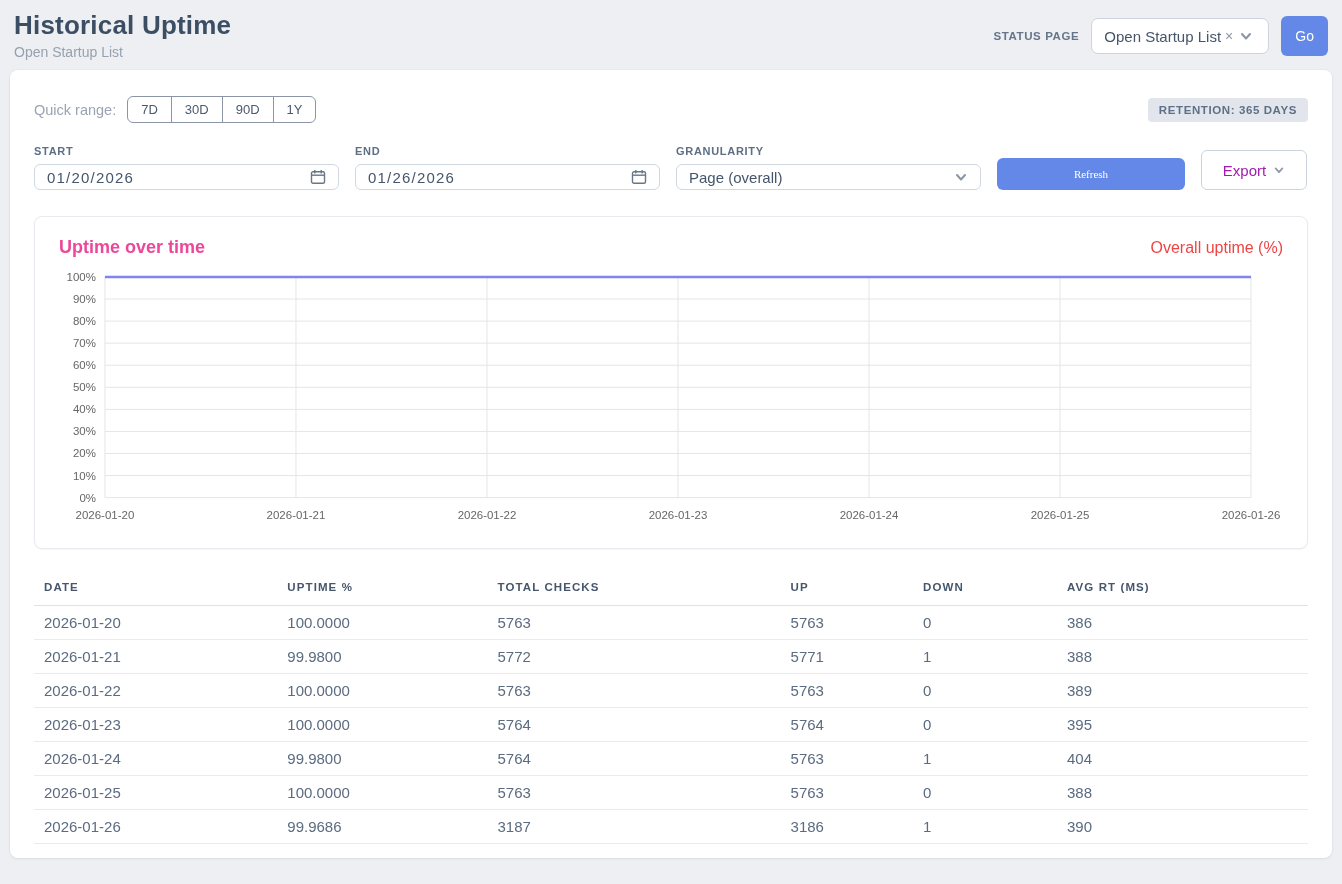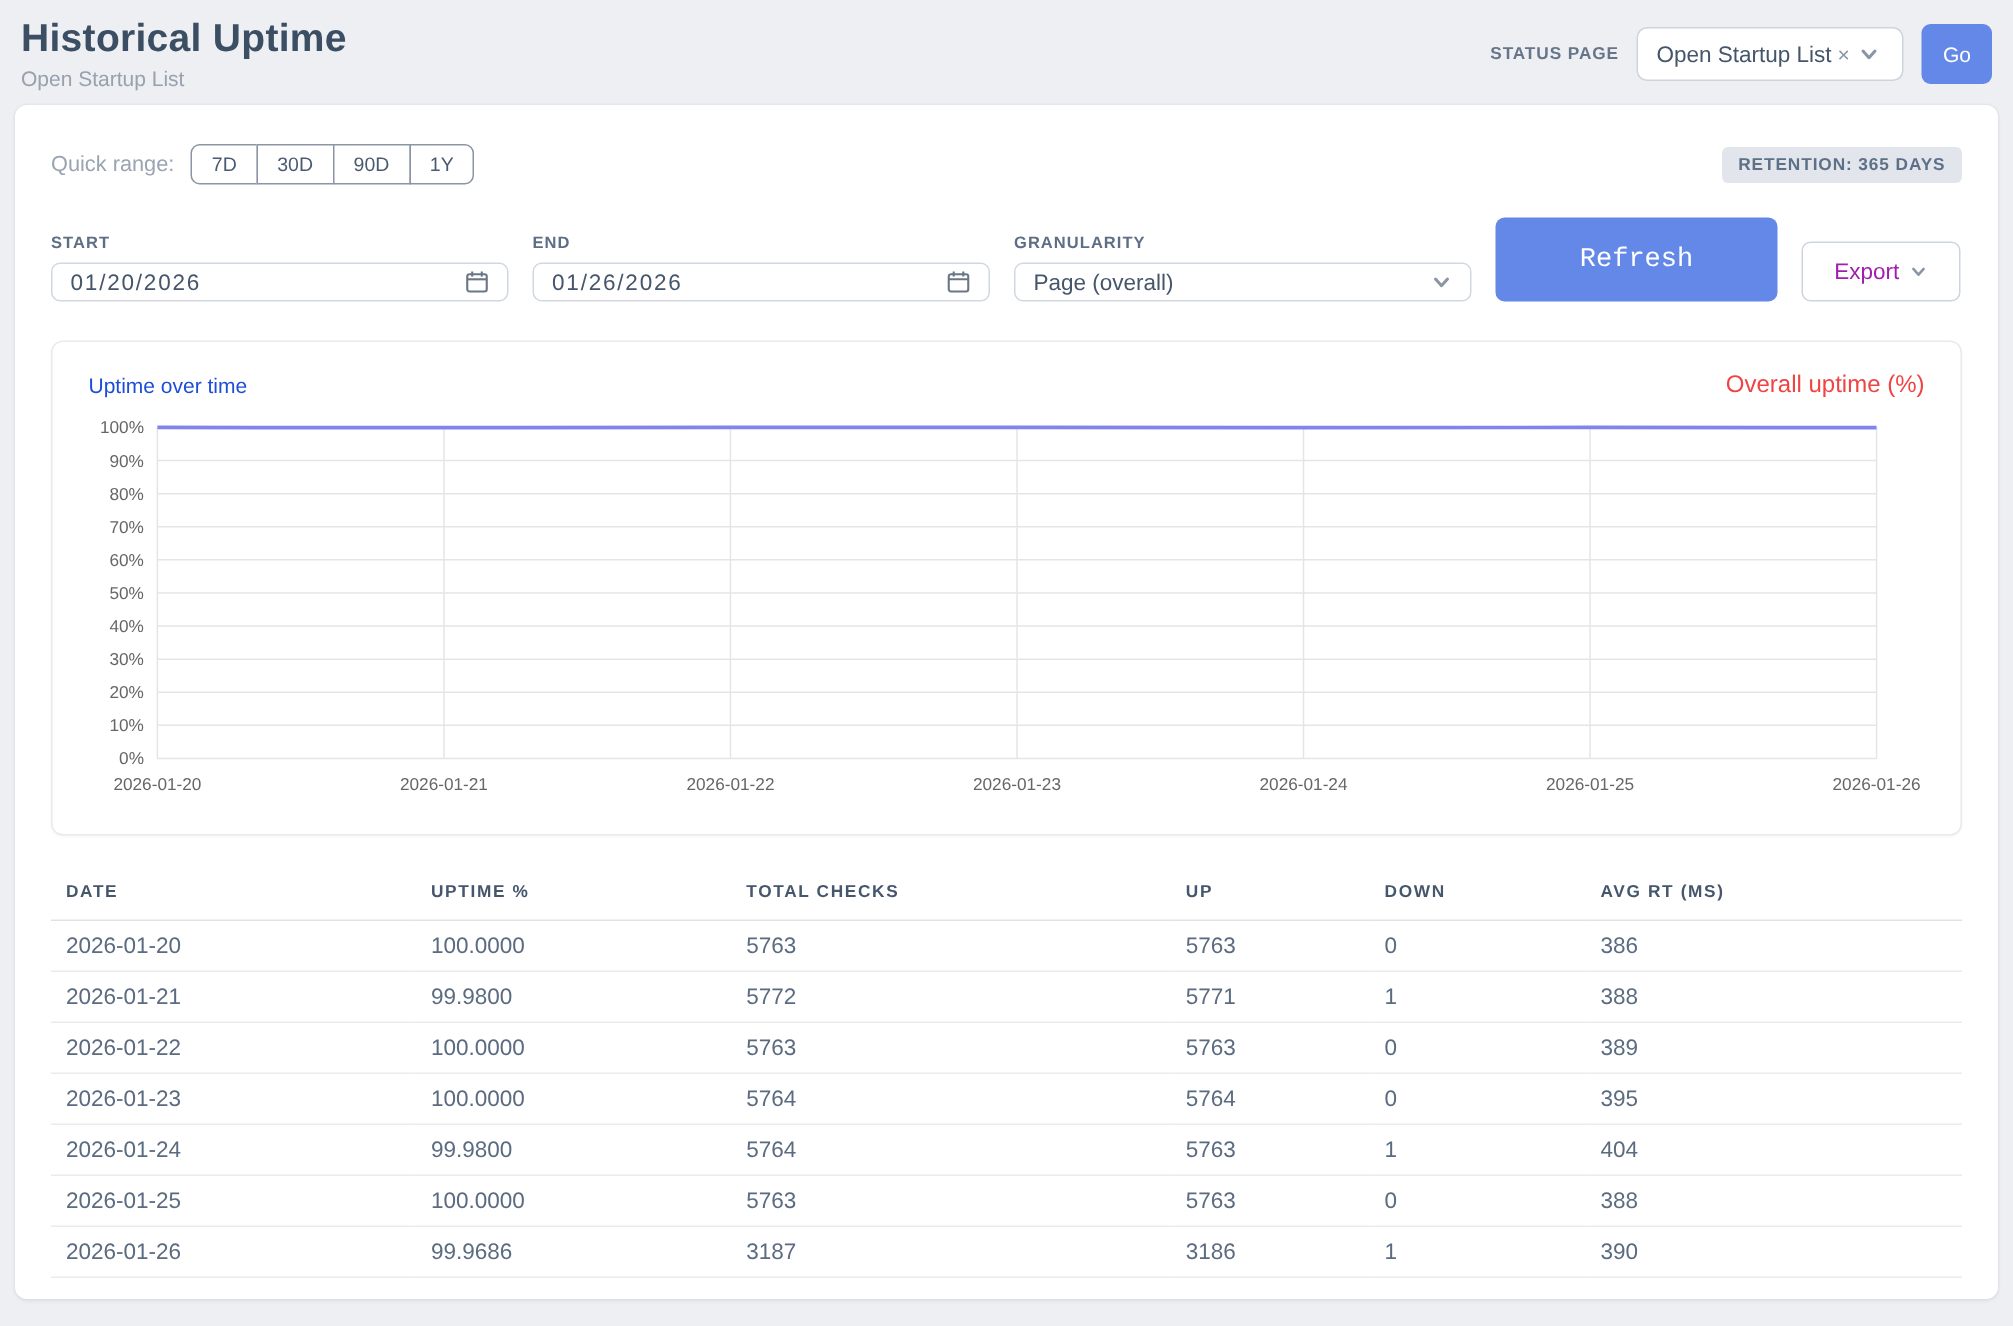--- a/index.html
+++ b/index.html
@@ -62,38 +62,38 @@
   }
   .input-box {
     display: flex; align-items: center; justify-content: space-between;
     border: 1px solid #d2d8e0; border-radius: 6px; height: 24px;
     padding: 12px 12px; background: #fff; font-size: 15px; color: #45566b;
     cursor: text;
   }
   .date-val { letter-spacing: 1.2px; }
   .select-box { cursor: pointer; }
   .refresh-btn {
-    width: 188px; height: 56px; background: #6488e8; color: #fff;
-    border: none; border-radius: 6px; font-size: 18px; cursor: pointer;
-    font-family: Liberation Mono, monospace;
+    width: 188px; height: 32px; background: #6488e8; color: #fff;
+    border: none; border-radius: 6px; font-size: 11px; cursor: pointer;
+    font-family: Liberation Serif, serif;
   }
   .export-btn {
     width: 106px; height: 40px; background: #fff; border: 1px solid #cdd4dd;
     border-radius: 6px; font-size: 15px; color: #a21caf; cursor: pointer;
     display: flex; align-items: center; justify-content: center; gap: 7px;
     font-family: inherit;
   }
   
   .chart-card {
     border: 1px solid #e7eaee; border-radius: 8px; margin-top: 26px;
     padding: 20px 24px 16px 24px; box-shadow: 0 1px 2px rgba(20,30,50,.04);
     background: #fff;
   }
   .chart-head { display: flex; align-items: center; justify-content: space-between; }
-  .chart-title { font-size: 14px; font-weight: 400; color: #1d4ed8; }
+  .chart-title { font-size: 18px; font-weight: 700; color: #ec4899; }
   .chart-legend { font-size: 16px; color: #ef4444; }
   .chart-wrap { margin-top: 12px; }
   .chart-wrap svg { display: block; width: 100%; height: auto; }
   
   .uptime-table { width: 100%; border-collapse: collapse; margin-top: 24px; }
   .uptime-table th {
     text-align: left; font-size: 11.5px; font-weight: 700; color: #46566c;
     letter-spacing: 1.1px; padding: 8px 10px 12px 10px;
     border-bottom: 1px solid #dfe3e8;
   }

